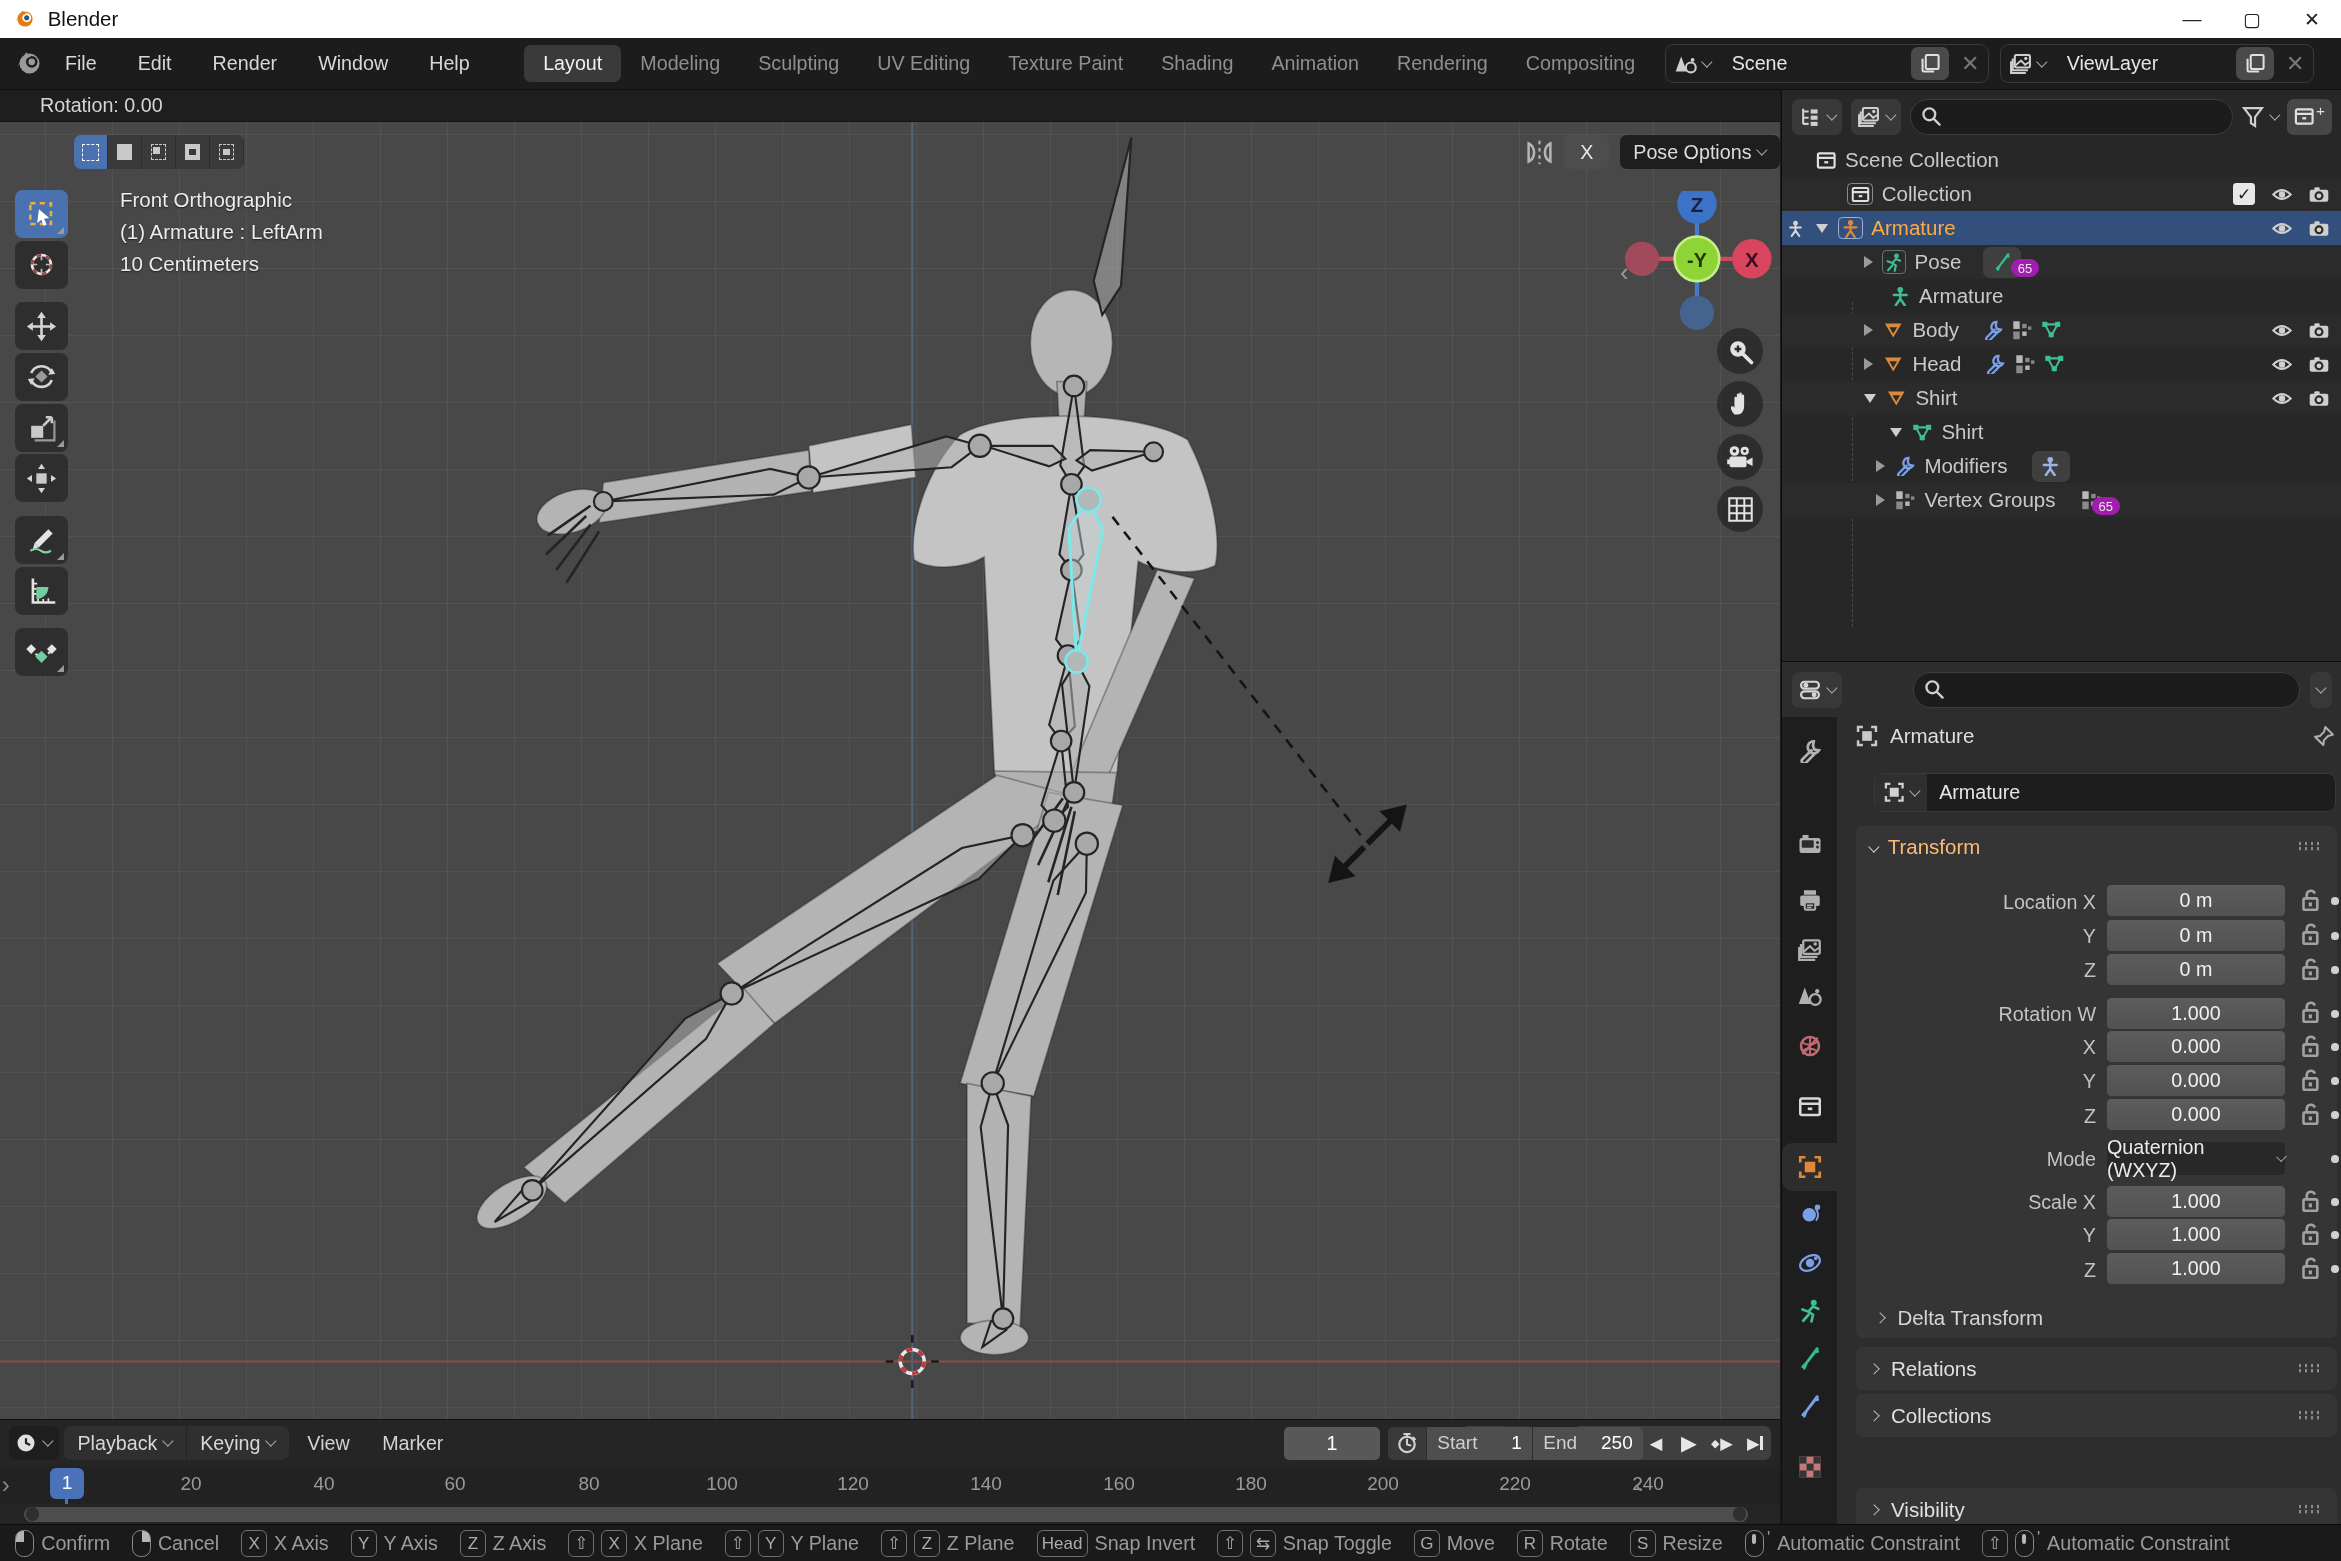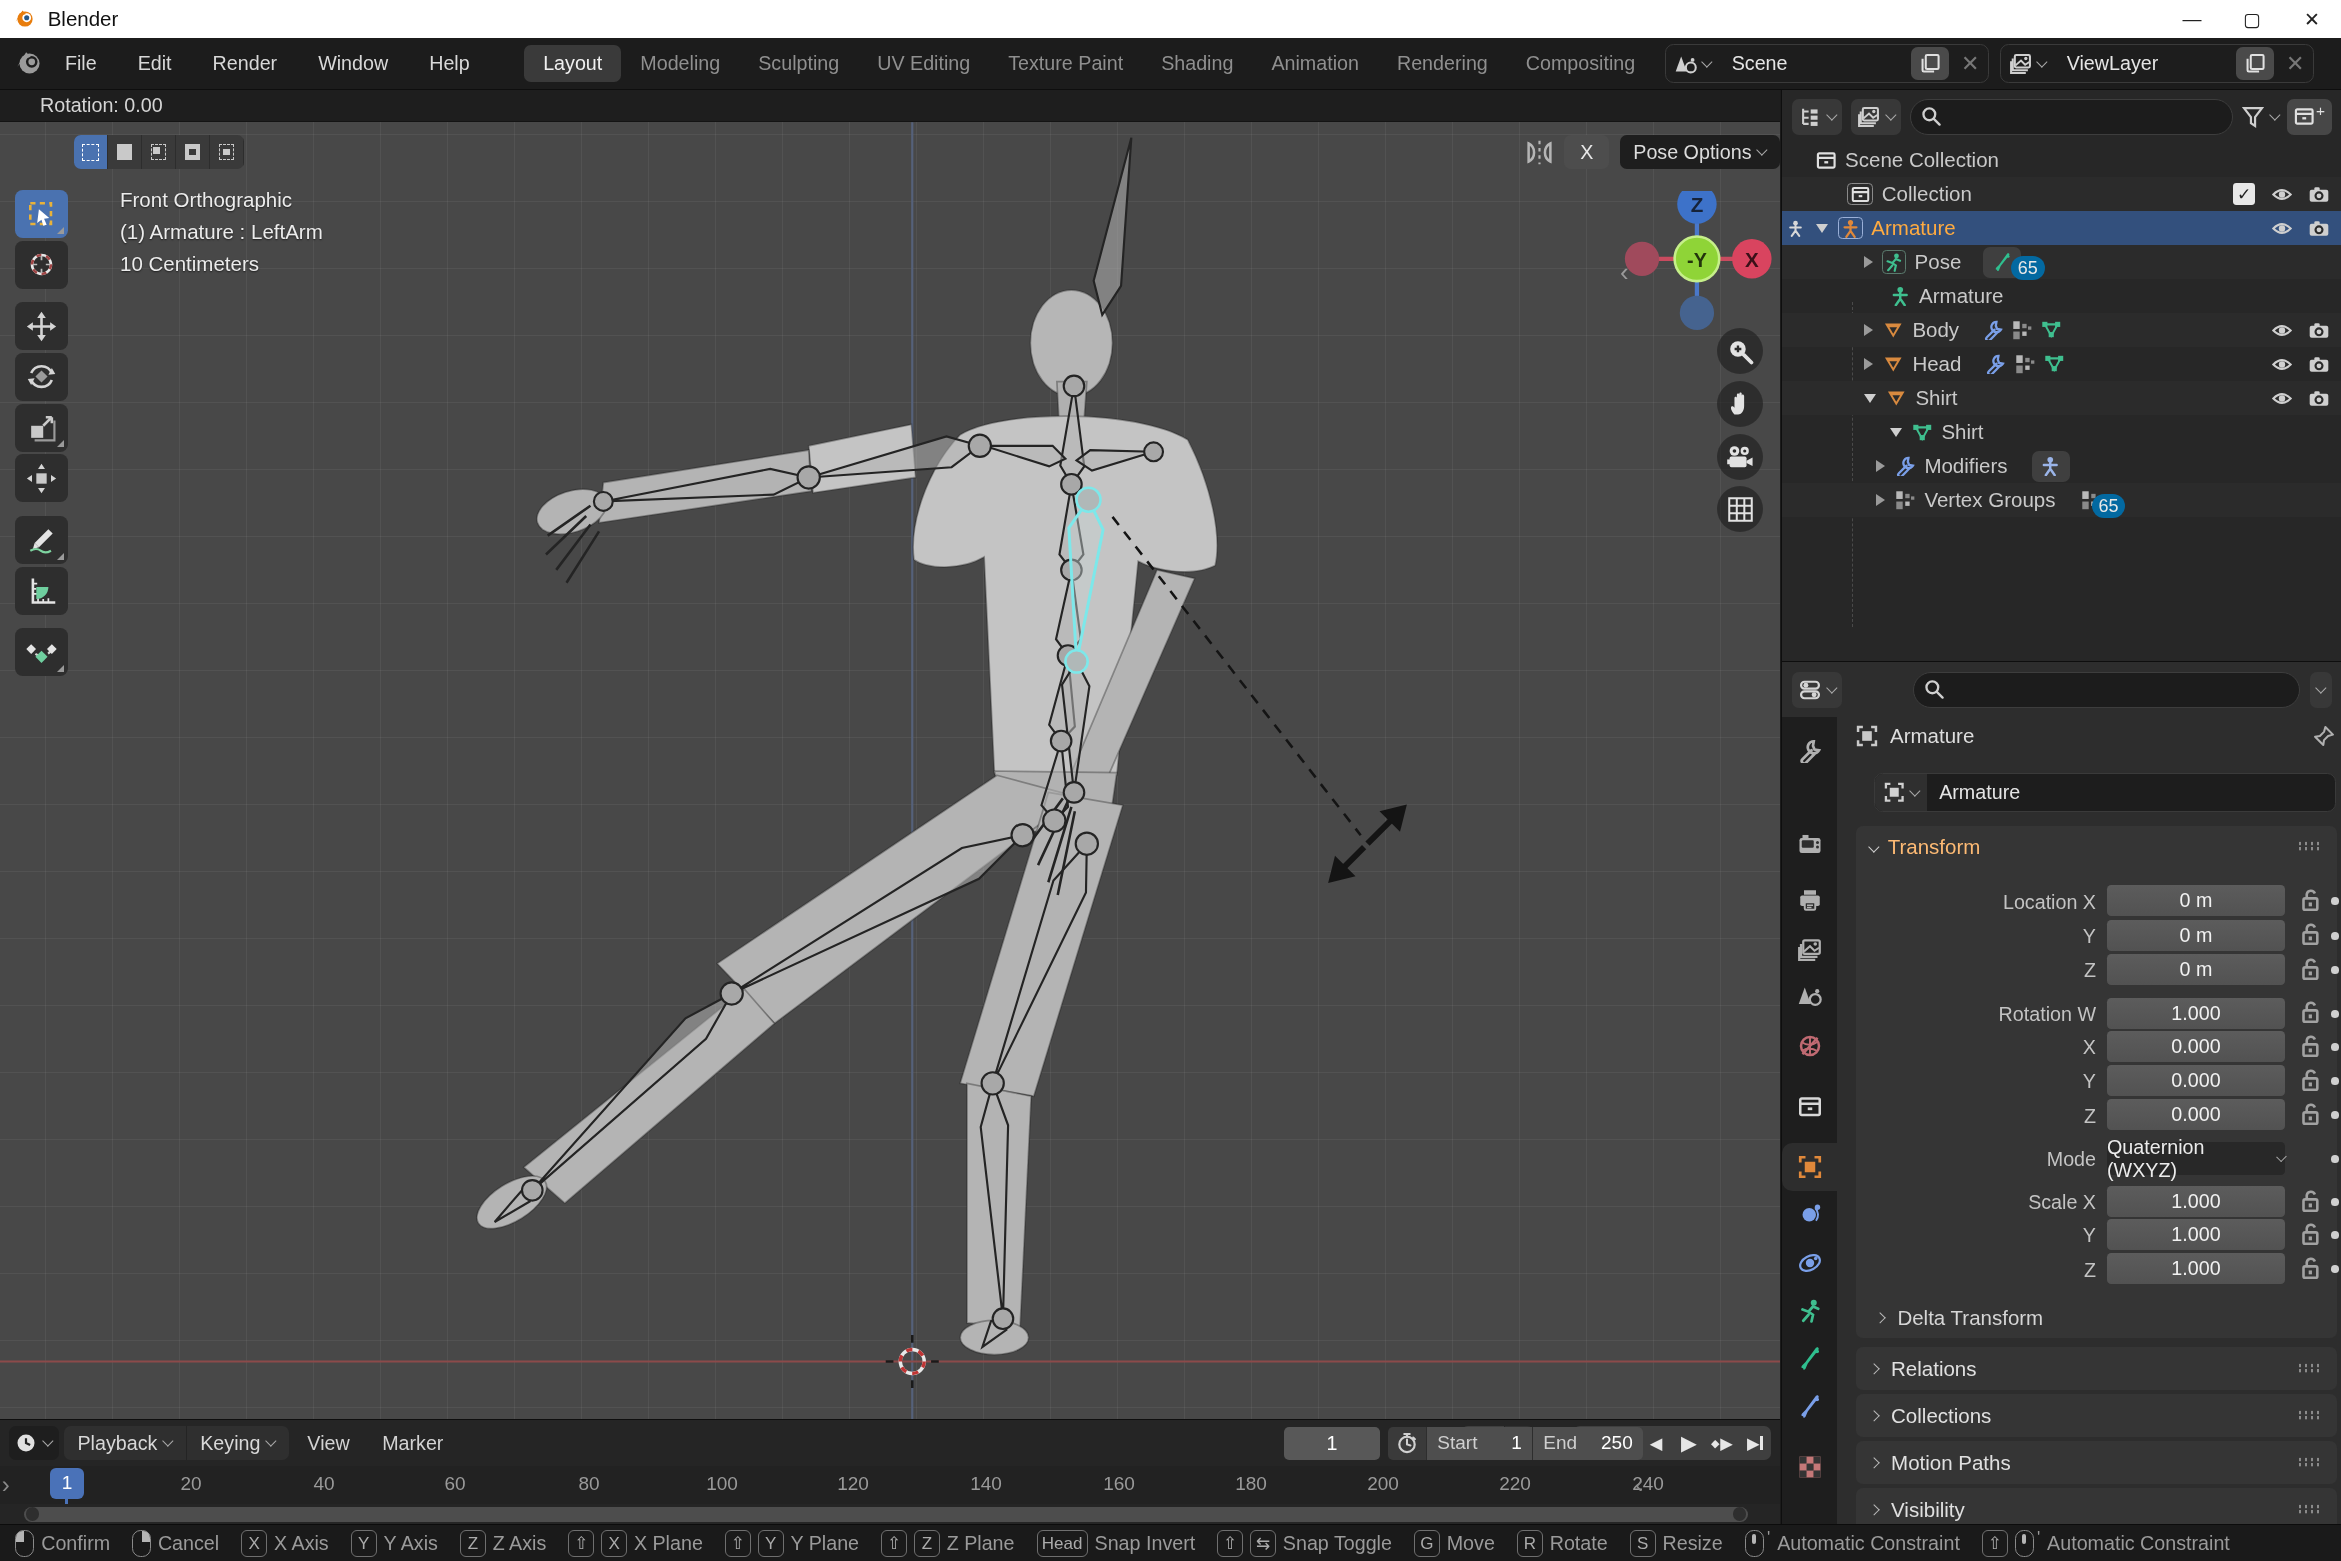--- a/index.html
+++ b/index.html
@@ -44,21 +44,21 @@
   .ol-hbtn{background:#383838;border-radius:6.8px;height:36px;display:flex;align-items:center;justify-content:center;padding:0 6.8px;}
   .searchbox{background:#1c1c1c;border:0.9px solid #3d3d3d;border-radius:18px;height:36px;display:flex;align-items:center;padding:0 10.3px;}
   .ol-row{position:relative;height:34px;display:flex;align-items:center;font-size:20.5px;color:#c9c9c9;}
   .ol-row.odd{background:#2b2b2b;}
   .ol-row.sel{background:#33507d;}
   .ol-row .lbl{margin-left:8.6px;white-space:nowrap;}
   .ol-row .lbl.activeobj{color:#ffab40;}
   .tri-r{width:0;height:0;border-top:6.8px solid transparent;border-bottom:6.8px solid transparent;border-left:9.4px solid #9a9a9a;}
   .tri-d{width:0;height:0;border-left:6.8px solid transparent;border-right:6.8px solid transparent;border-top:9.4px solid #cfcfcf;}
   .ol-right{position:absolute;right:12px;display:flex;align-items:center;gap:15.4px;}
-  .badge{background:#0369a1;color:#e8e8e8;border-radius:12px;font-size:18px;padding:1.7px 6.8px;margin-left:-10.3px;margin-top:12px;}
+  .badge{background:#a21caf;color:#e8e8e8;border-radius:12px;font-size:13px;padding:1.7px 6.8px;margin-left:-10.3px;margin-top:12px;}
   .cnt-icon{background:#3f3f3f;border-radius:6.8px;width:38px;height:31px;display:flex;align-items:center;justify-content:center;}
   .chkbox{width:22px;height:22px;background:#e8e8e8;border-radius:3.4px;display:flex;align-items:center;justify-content:center;color:#222;font-size:17px;font-weight:bold;}
   .treeline{position:absolute;left:70px;top:212px;width:0;height:325px;border-left:1.7px dashed #4a4a4a;}
   
   #props{left:1781px;top:662px;width:561px;height:862px;background:#2d2d2d;border-left:1.7px solid #0e0e0e;overflow:hidden;}
   #props-tabs{position:absolute;left:0;top:55px;width:55px;height:807px;background:#1e1e1e;}
   .ptab{position:absolute;left:0;width:55px;height:48px;display:flex;align-items:center;justify-content:center;}
   .ptab.active{background:#2d2d2d;border-radius:10.3px 0 0 10.3px;}
   .pfield{background:linear-gradient(#5c5c5c,#525252);border-radius:4.3px;height:31px;display:flex;align-items:center;justify-content:center;color:#f2f2f2;font-size:19.7px;}
   .plabel{color:#c3c3c3;font-size:19.7px;text-align:right;position:absolute;white-space:nowrap;}
@@ -1007,26 +1007,20 @@
         <span style="color:#e0e0e0;font-size:20.5px;margin-left:13.7px">Relations</span>
       <div style="flex:1"></div>
         <div class="grip"></div>
     </div>
     <div class="panelblk flex" style="left:74px;top:732px;width:481px;height:43px;padding:0 13.7px">
       <span class="chevR"></span>
         <span style="color:#e0e0e0;font-size:20.5px;margin-left:13.7px">Collections</span>
       <div style="flex:1"></div>
         <div class="grip"></div>
     </div>
-    <div class="panelblk flex" style="left:74px;top:779px;width:481px;height:43px;padding:0 13.7px">
-      <span class="chevR"></span>
-        <span style="color:#e0e0e0;font-size:20.5px;margin-left:13.7px">Motion Paths</span>
-      <div style="flex:1"></div>
-        <div class="grip"></div>
-    </div>
     <div class="panelblk flex" style="left:74px;top:826px;width:481px;height:43px;padding:0 13.7px">
       <span class="chevR"></span>
         <span style="color:#e0e0e0;font-size:20.5px;margin-left:13.7px">Visibility</span>
       <div style="flex:1"></div>
         <div class="grip"></div>
     </div>
   </div>
 
   <div class="abs" id="timeline">
     <div class="flex" style="height:46px;padding:0 8.6px;gap:5.1px">

